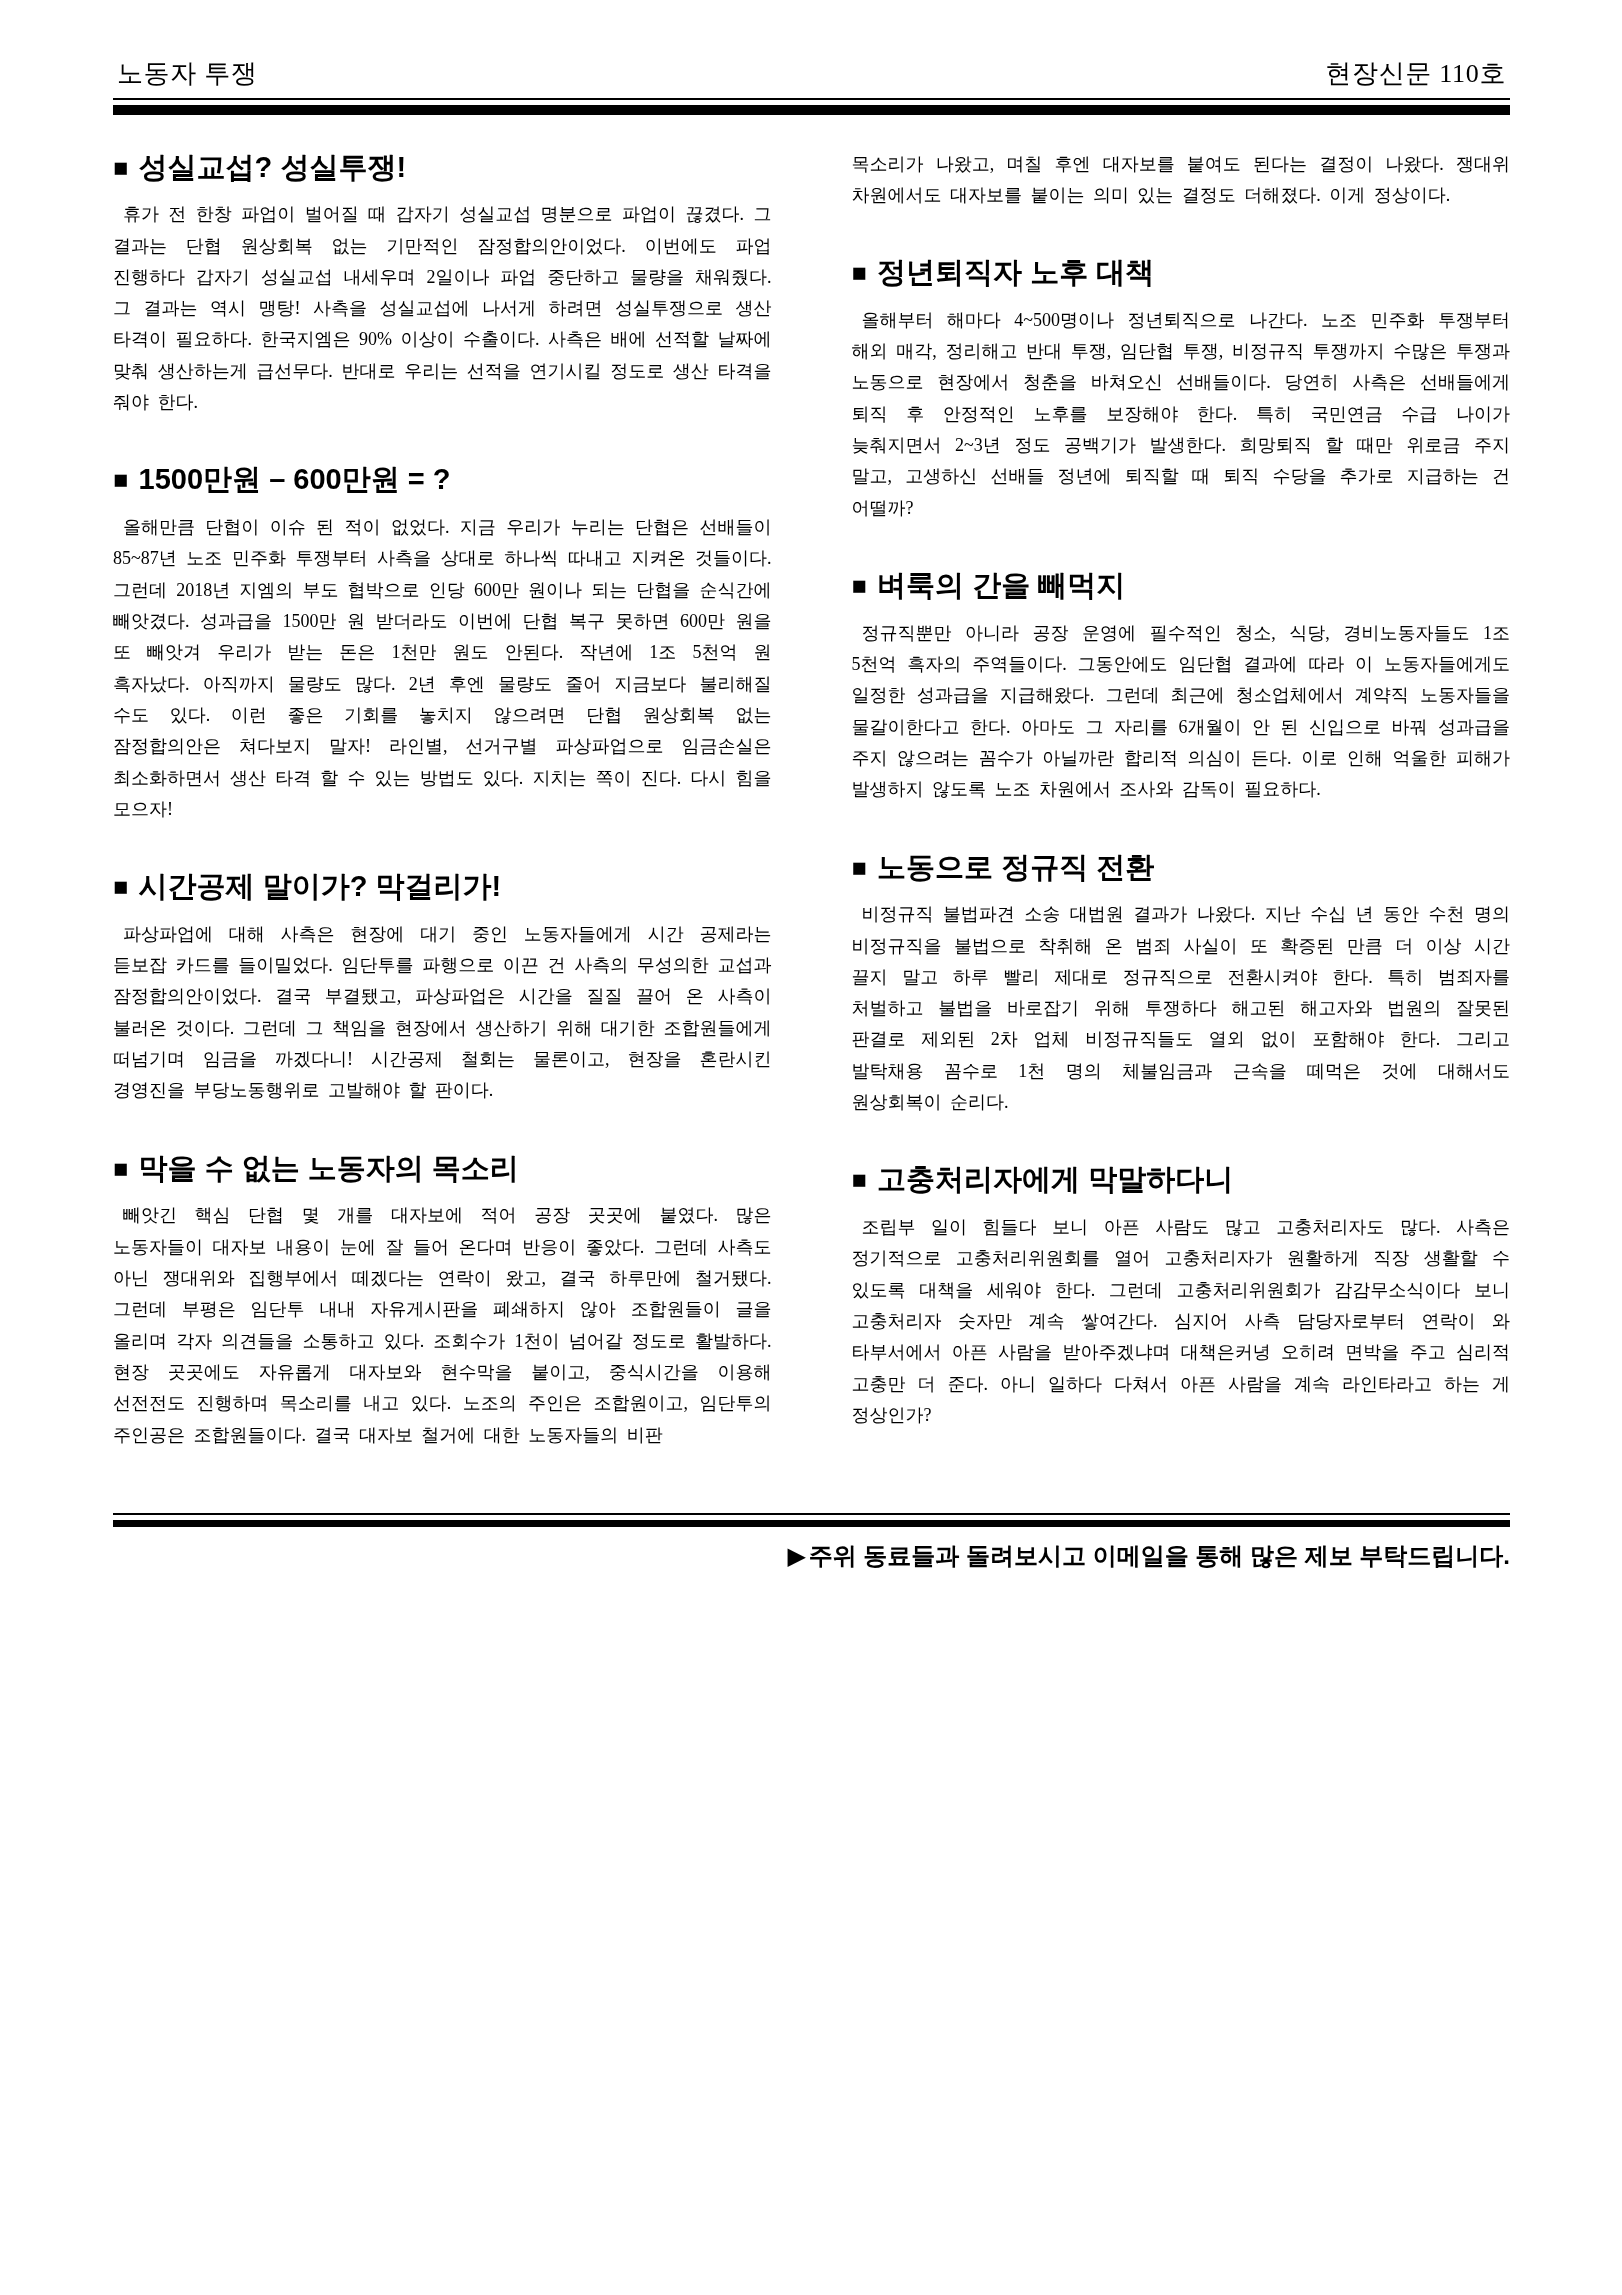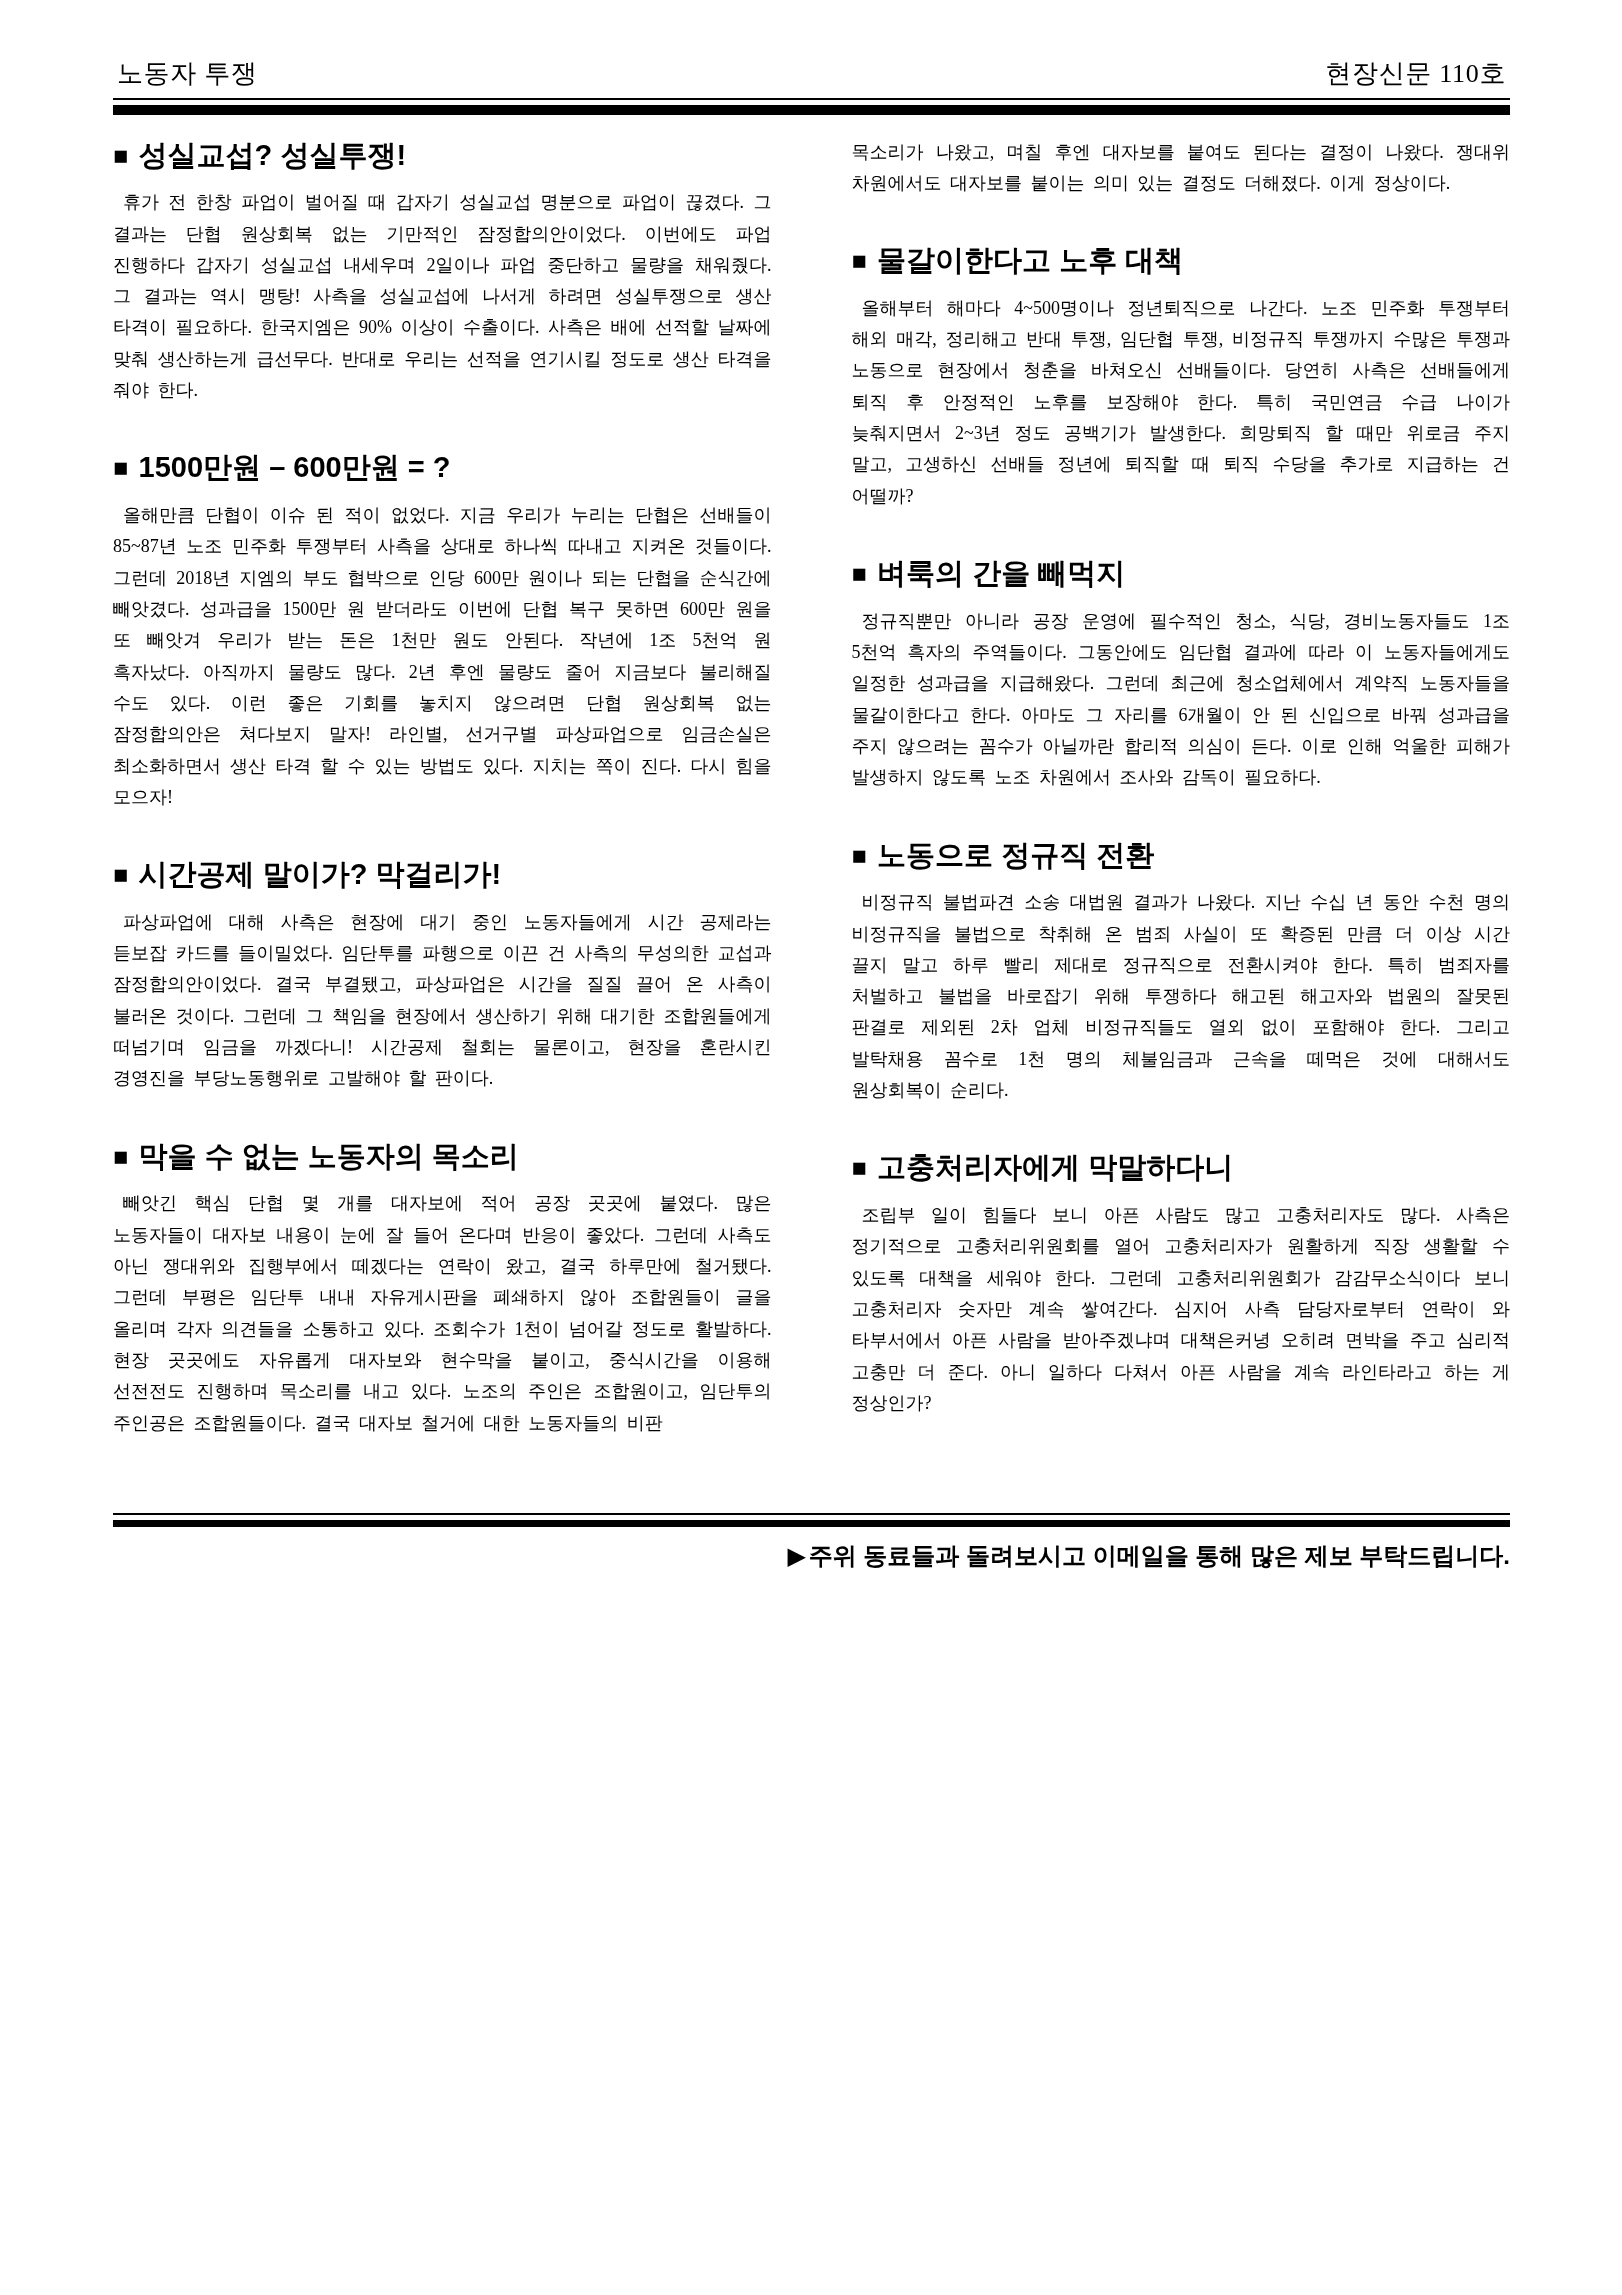--- a/index.html
+++ b/index.html
@@ -37,21 +37,21 @@
     height: 9.2px;
     background: #000;
     margin-top: 5.9px;
   }
 
   
   .content {
     flex: 1 1 auto;
     display: flex;
     gap: 80px;
-    margin-top: 22px;
+    margin-top: 34px;
     overflow: hidden;
   }
   .col {
     flex: 1 1 0;
     min-width: 0;
   }
   .col > * + * { margin-top: 43px; }
 
   .sec-title {
     font-family: "Liberation Sans", "DejaVu Sans", sans-serif;
@@ -131,21 +131,21 @@
         <p class="sec-body">빼앗긴 핵심 단협 몇 개를 대자보에 적어 공장 곳곳에 붙였다. 많은 노동자들이 대자보 내용이 눈에 잘 들어 온다며 반응이 좋았다. 그런데 사측도 아닌 쟁대위와 집행부에서 떼겠다는 연락이 왔고, 결국 하루만에 철거됐다. 그런데 부평은 임단투 내내 자유게시판을 폐쇄하지 않아 조합원들이 글을 올리며 각자 의견들을 소통하고 있다. 조회수가 1천이 넘어갈 정도로 활발하다. 현장 곳곳에도 자유롭게 대자보와 현수막을 붙이고, 중식시간을 이용해 선전전도 진행하며 목소리를 내고 있다. 노조의 주인은 조합원이고, 임단투의 주인공은 조합원들이다. 결국 대자보 철거에 대한 노동자들의 비판</p>
       </article>
 
     </section>
 
     <section class="col">
 
       <p class="sec-body continuation">목소리가 나왔고, 며칠 후엔 대자보를 붙여도 된다는 결정이 나왔다. 쟁대위 차원에서도 대자보를 붙이는 의미 있는 결정도 더해졌다. 이게 정상이다.</p>
 
       <article class="sec">
-        <h2 class="sec-title"><span class="bullet">■</span><span>물갈이한다고 노후 대책</span></h2>
+        <h2 class="sec-title"><span class="bullet">■</span><span>정년퇴직자 노후 대책</span></h2>
         <p class="sec-body">올해부터 해마다 4~500명이나 정년퇴직으로 나간다. 노조 민주화 투쟁부터 해외 매각, 정리해고 반대 투쟁, 임단협 투쟁, 비정규직 투쟁까지 수많은 투쟁과 노동으로 현장에서 청춘을 바쳐오신 선배들이다. 당연히 사측은 선배들에게 퇴직 후 안정적인 노후를 보장해야 한다. 특히 국민연금 수급 나이가 늦춰지면서 2~3년 정도 공백기가 발생한다. 희망퇴직 할 때만 위로금 주지 말고, 고생하신 선배들 정년에 퇴직할 때 퇴직 수당을 추가로 지급하는 건 어떨까?</p>
       </article>
 
       <article class="sec">
         <h2 class="sec-title"><span class="bullet">■</span><span>벼룩의 간을 빼먹지</span></h2>
         <p class="sec-body">정규직뿐만 아니라 공장 운영에 필수적인 청소, 식당, 경비노동자들도 1조 5천억 흑자의 주역들이다. 그동안에도 임단협 결과에 따라 이 노동자들에게도 일정한 성과급을 지급해왔다. 그런데 최근에 청소업체에서 계약직 노동자들을 물갈이한다고 한다. 아마도 그 자리를 6개월이 안 된 신입으로 바꿔 성과급을 주지 않으려는 꼼수가 아닐까란 합리적 의심이 든다. 이로 인해 억울한 피해가 발생하지 않도록 노조 차원에서 조사와 감독이 필요하다.</p>
       </article>
 
       <article class="sec">
         <h2 class="sec-title"><span class="bullet">■</span><span>노동으로 정규직 전환</span></h2>

